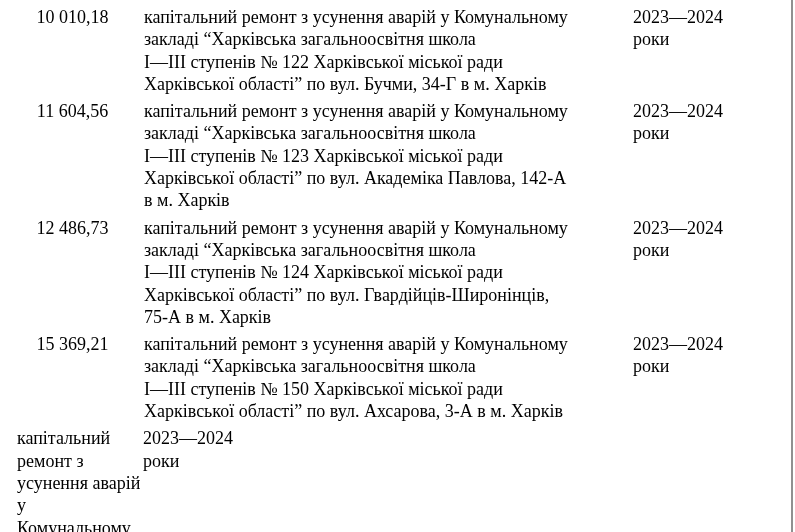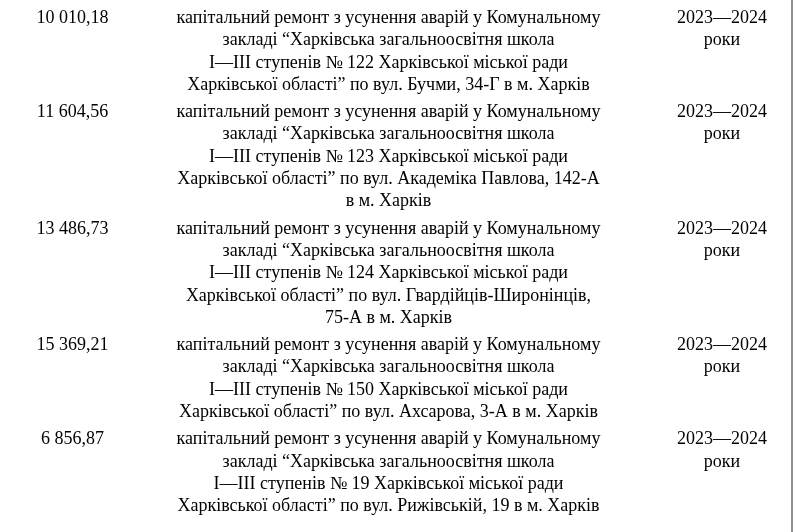--- a/index.html
+++ b/index.html
@@ -23,21 +23,20 @@
     left: 16px;
     width: 654px;
   }
   .row {
     display: grid;
     grid-template-columns: 127px 490px 178px;
     margin-bottom: 5px;
   }
   .cell {
     white-space: pre-line;
-    text-align: center;
   }
   .amount-cell {
     text-align: center;
     padding-right: 14px;
   }
   .desc-cell {
     padding-left: 1px;
   }
   .period-cell {
     padding-left: 0px;
@@ -71,42 +70,41 @@
     <div class="cell desc-cell">капітальний ремонт з усунення аварій у Комунальному
 закладі “Харківська загальноосвітня школа
 І—ІІІ ступенів № 123 Харківської міської ради
 Харківської області” по вул. Академіка Павлова, 142-А
 в м. Харків</div>
     <div class="cell period-cell">2023—2024
 роки</div>
   </div>
 
   <div class="row">
-    <div class="cell amount-cell">13 486,73</div>
+    <div class="cell amount-cell">12 486,73</div>
     <div class="cell desc-cell">капітальний ремонт з усунення аварій у Комунальному
 закладі “Харківська загальноосвітня школа
 І—ІІІ ступенів № 124 Харківської міської ради
 Харківської області” по вул. Гвардійців-Широнінців,
 75-А в м. Харків</div>
     <div class="cell period-cell">2023—2024
 роки</div>
   </div>
 
   <div class="row">
     <div class="cell amount-cell">15 369,21</div>
     <div class="cell desc-cell">капітальний ремонт з усунення аварій у Комунальному
 закладі “Харківська загальноосвітня школа
 І—ІІІ ступенів № 150 Харківської міської ради
 Харківської області” по вул. Ахсарова, 3-А в м. Харків</div>
     <div class="cell period-cell">2023—2024
 роки</div>
   </div>
 
   <div class="row">
-    <div class="cell amount-cell">6 856,87</div>
     <div class="cell desc-cell">капітальний ремонт з усунення аварій у Комунальному
 закладі “Харківська загальноосвітня школа
 І—ІІІ ступенів № 19 Харківської міської ради
 Харківської області” по вул. Рижівській, 19 в м. Харків</div>
     <div class="cell period-cell">2023—2024
 роки</div>
   </div>
 
 </div>
 

